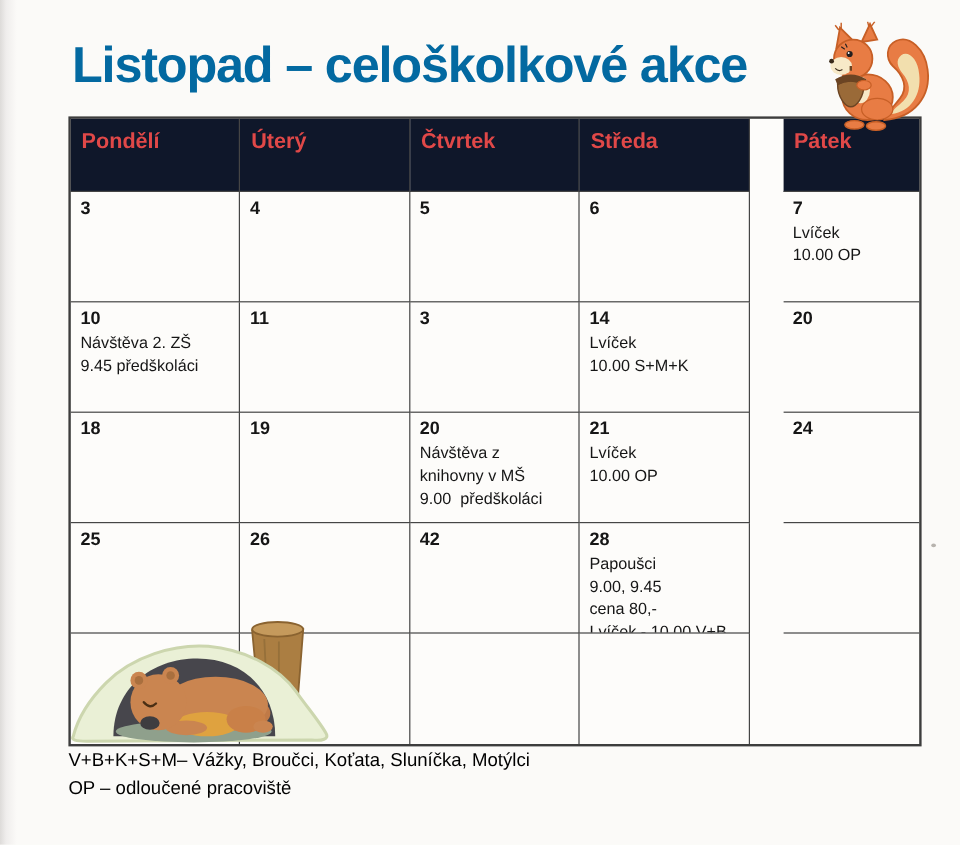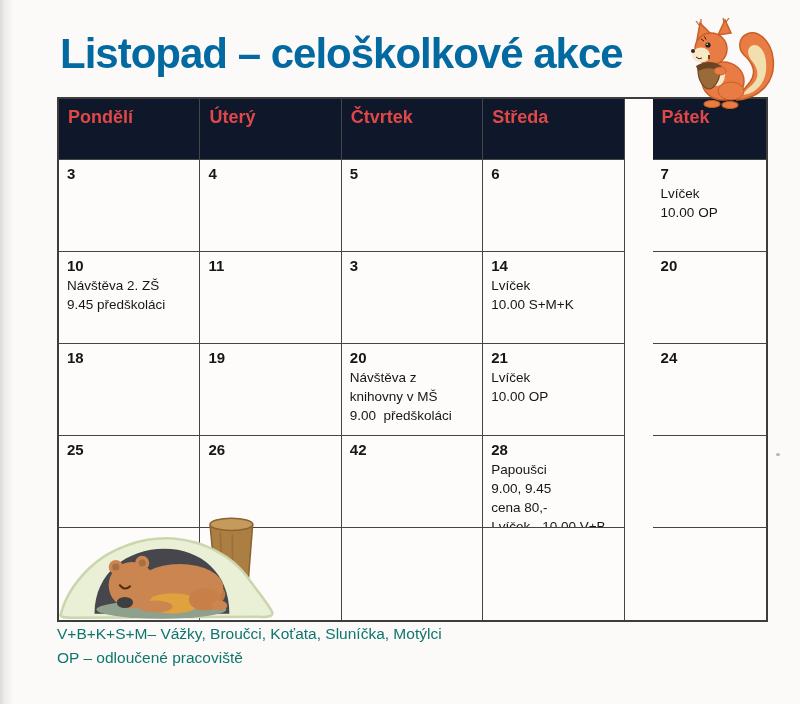--- a/index.html
+++ b/index.html
@@ -54,21 +54,21 @@
   .cell-events {
     font-weight: normal; font-size: 13.5px; line-height: 19px;
     white-space: pre-wrap;
   }
   .bear {
     position: absolute; left: 58px; top: 514px; width: 218px; height: 108px;
     z-index: 5;
   }
   .footer {
     position: absolute; left: 57px; top: 622px;
-    font-size: 15.5px; line-height: 24px; color: #0f766e;
+    font-size: 15.5px; line-height: 24px; color: #000000;
   }
   .scan-speck {
     position: absolute; left: 776px; top: 453px; width: 4px; height: 3px;
     background: #b7b3ae; border-radius: 50%;
   }
 </style>
 </head>
 <body>
 
 <div class="scan-edge"></div>

